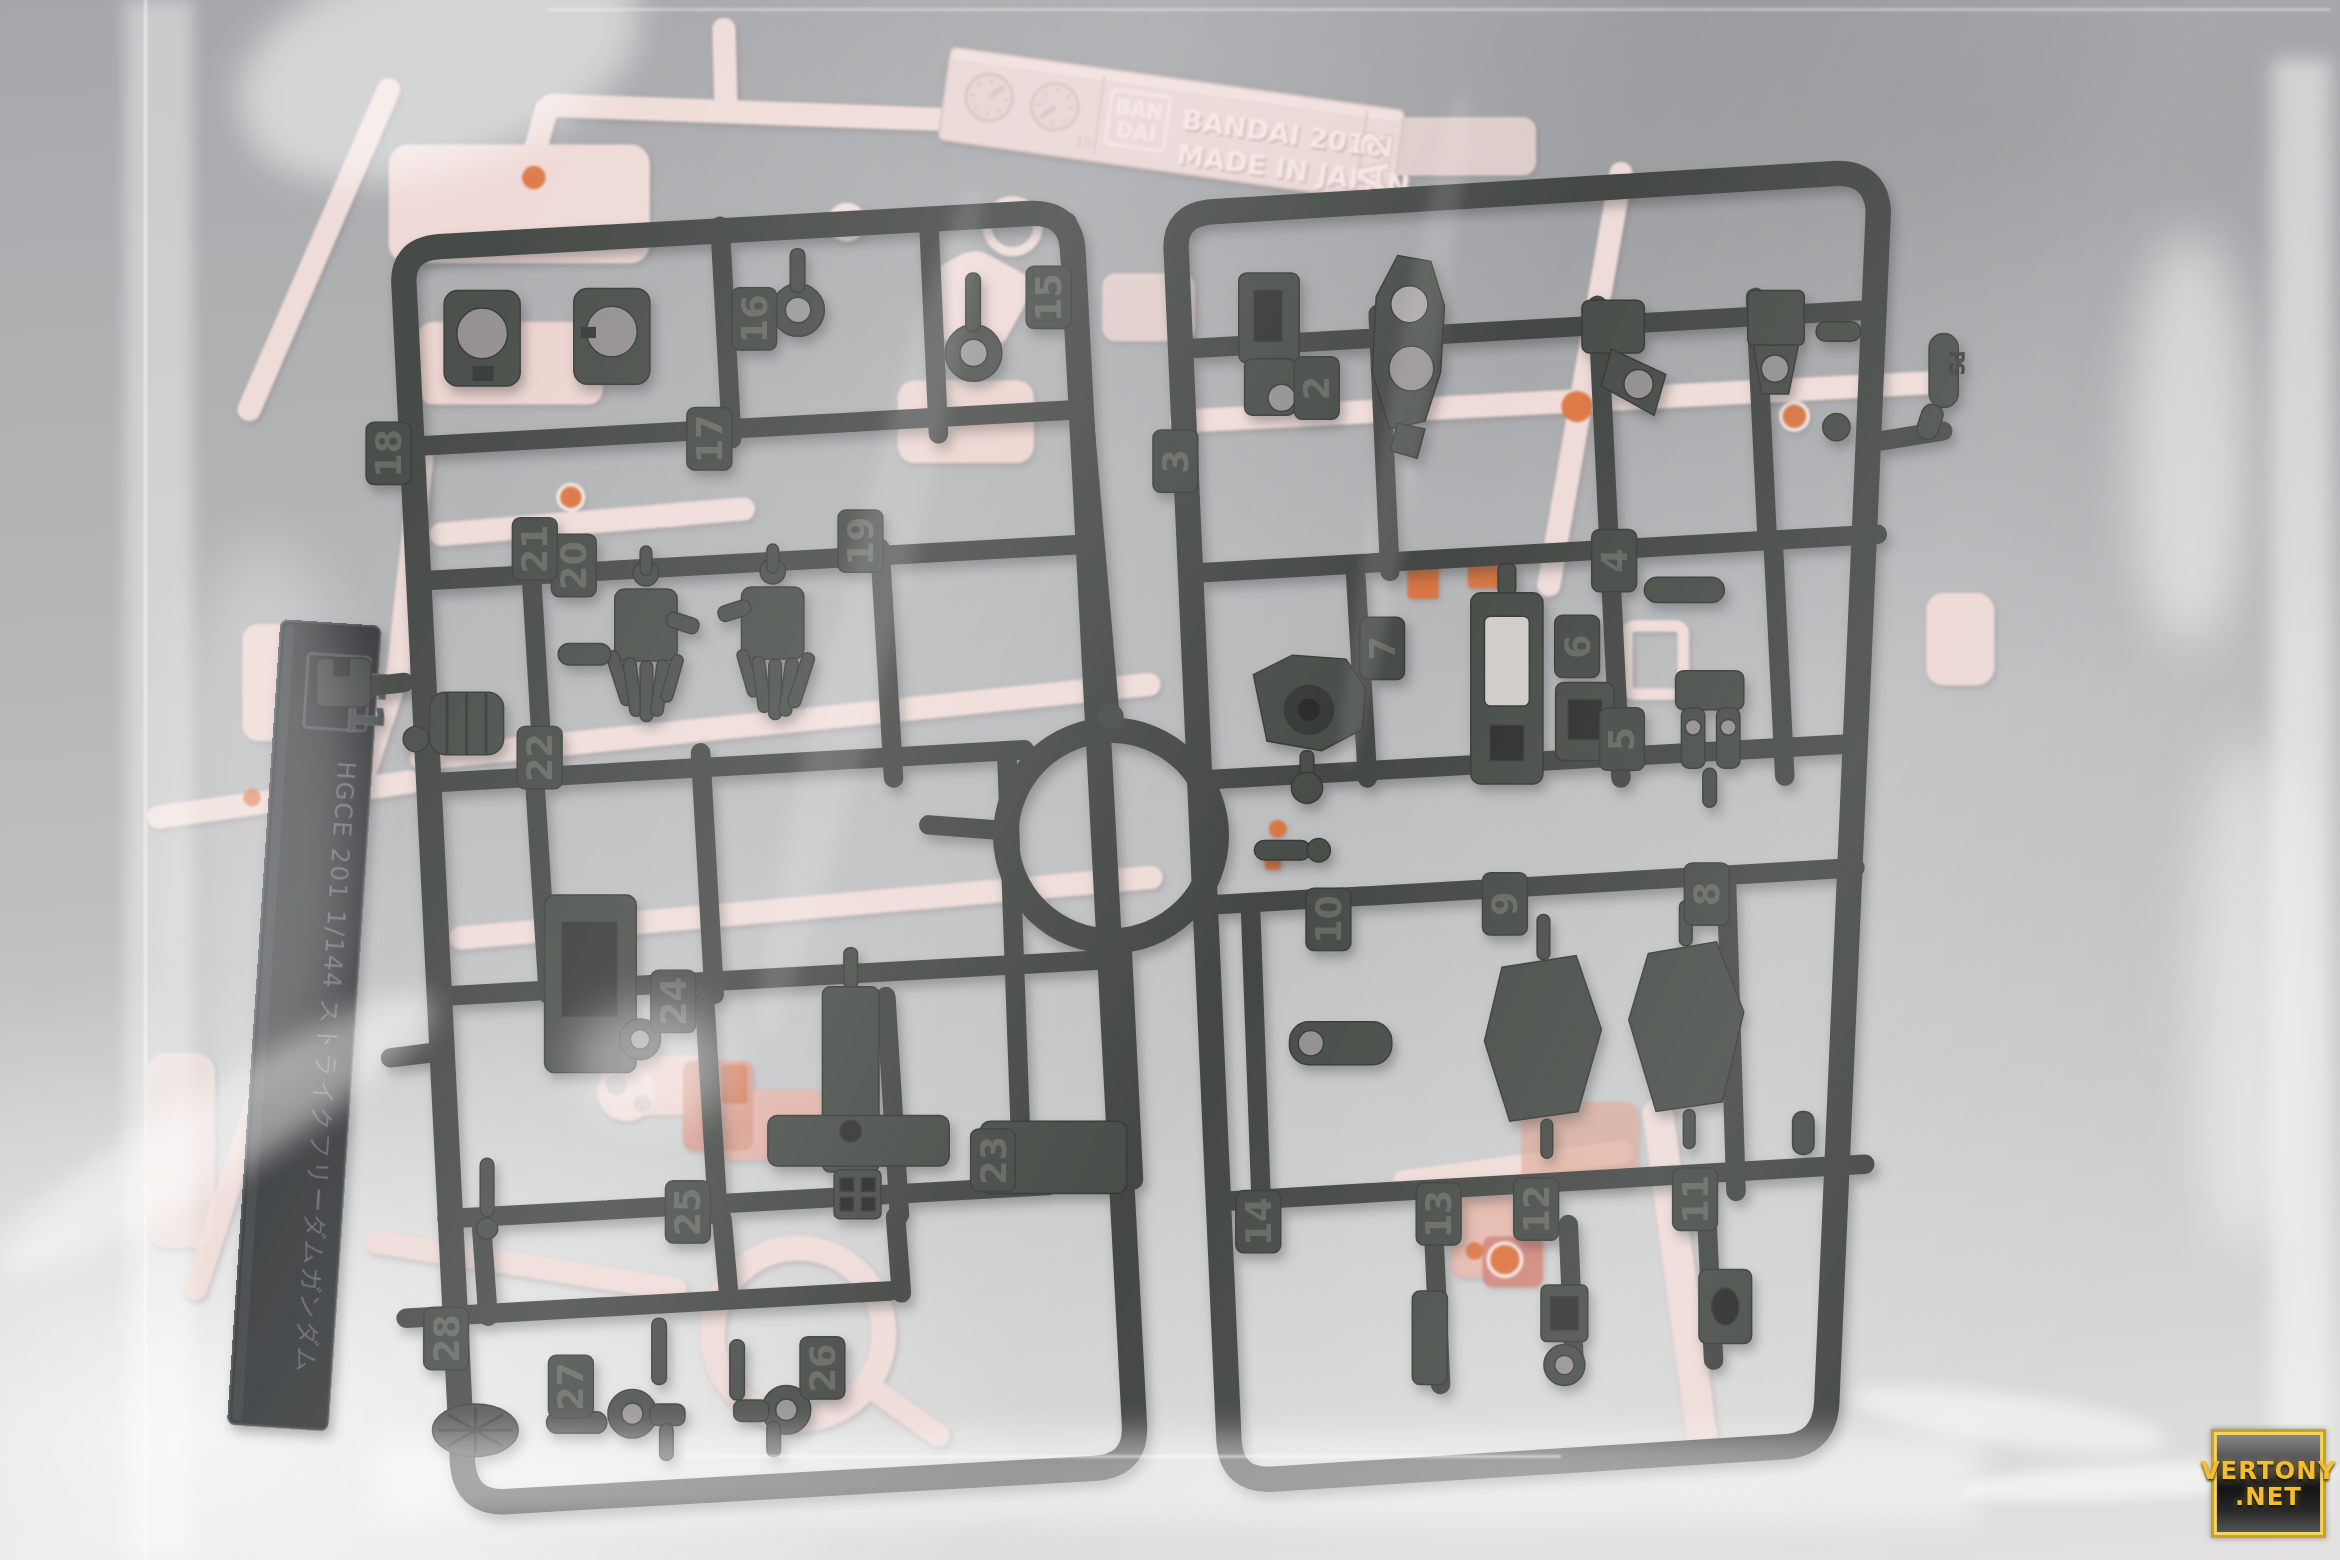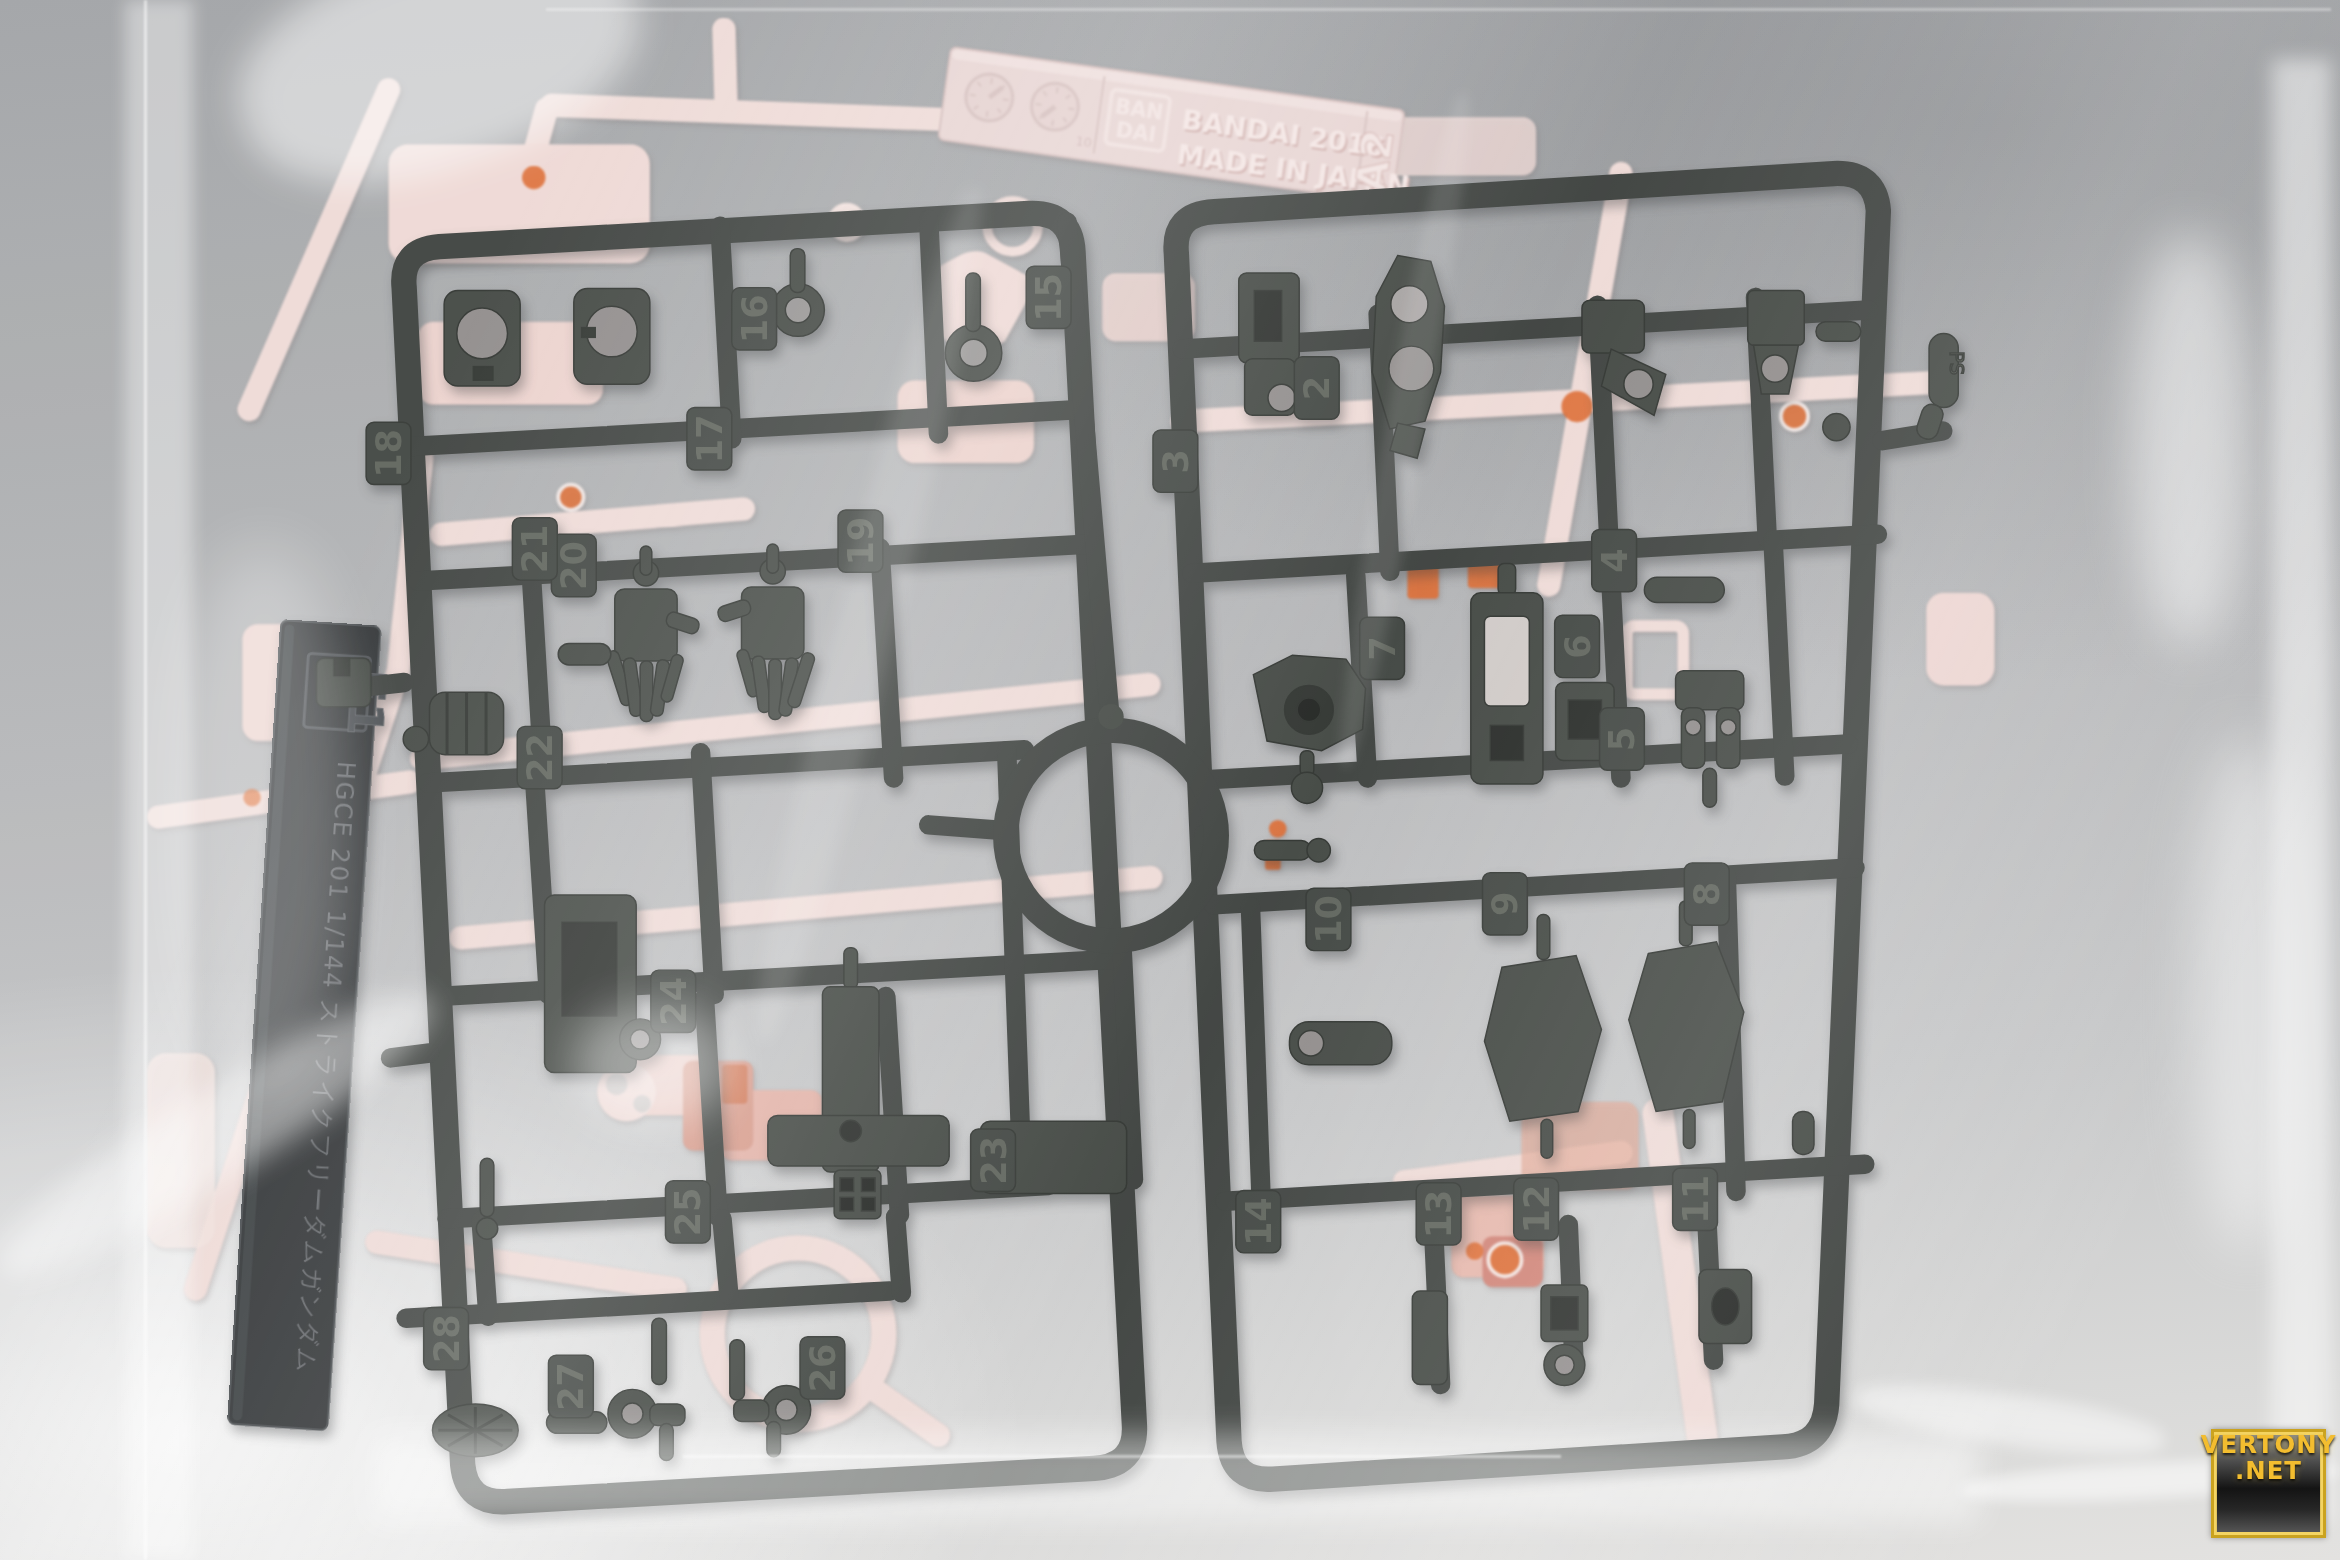--- a/index.html
+++ b/index.html
@@ -8,21 +8,21 @@
          background:
            radial-gradient(60% 50% at 8% 92%, rgba(255,255,255,0.75), rgba(255,255,255,0) 60%),
            radial-gradient(80% 60% at 85% 8%, rgba(70,72,78,0.22), rgba(70,72,78,0) 60%),
            linear-gradient(175deg,#9fa1a4 0%,#a9abad 22%,#b5b6b8 45%,#c6c7c8 70%,#d9d9d8 90%,#e2e1df 100%);}
   svg{position:absolute;left:0;top:0;}
   .sh{position:absolute;background:#fff;border-radius:45%;}
   #watermark{position:absolute;left:2211px;top:1429px;width:115px;height:109px;
      border:3.9px solid #caa21f;box-sizing:border-box;
      background:linear-gradient(180deg,#8d8d8d 0%,#4a4a4a 30%,#141414 55%,#262626 75%,#5a5a5a 100%);
      box-shadow:inset 0 0 0 2.9px #f4d463,0 0 5.9px rgba(0,0,0,.35);
-     display:flex;flex-direction:column;align-items:center;justify-content:flex-start;}
+     display:flex;flex-direction:column;align-items:center;justify-content:center;}
   #watermark .wline{font-weight:800;font-size:24.4px;line-height:26px;letter-spacing:1px;
      color:#f3bd2f;text-shadow:0 2px 2.9px rgba(0,0,0,.8),0 0 7.8px rgba(249,211,74,.45);}
 </style>
 </head>
 <body>
 
 <div id="photo">
 
   <svg viewBox="0 0 2400 1600" width="2341" height="1560">
 

